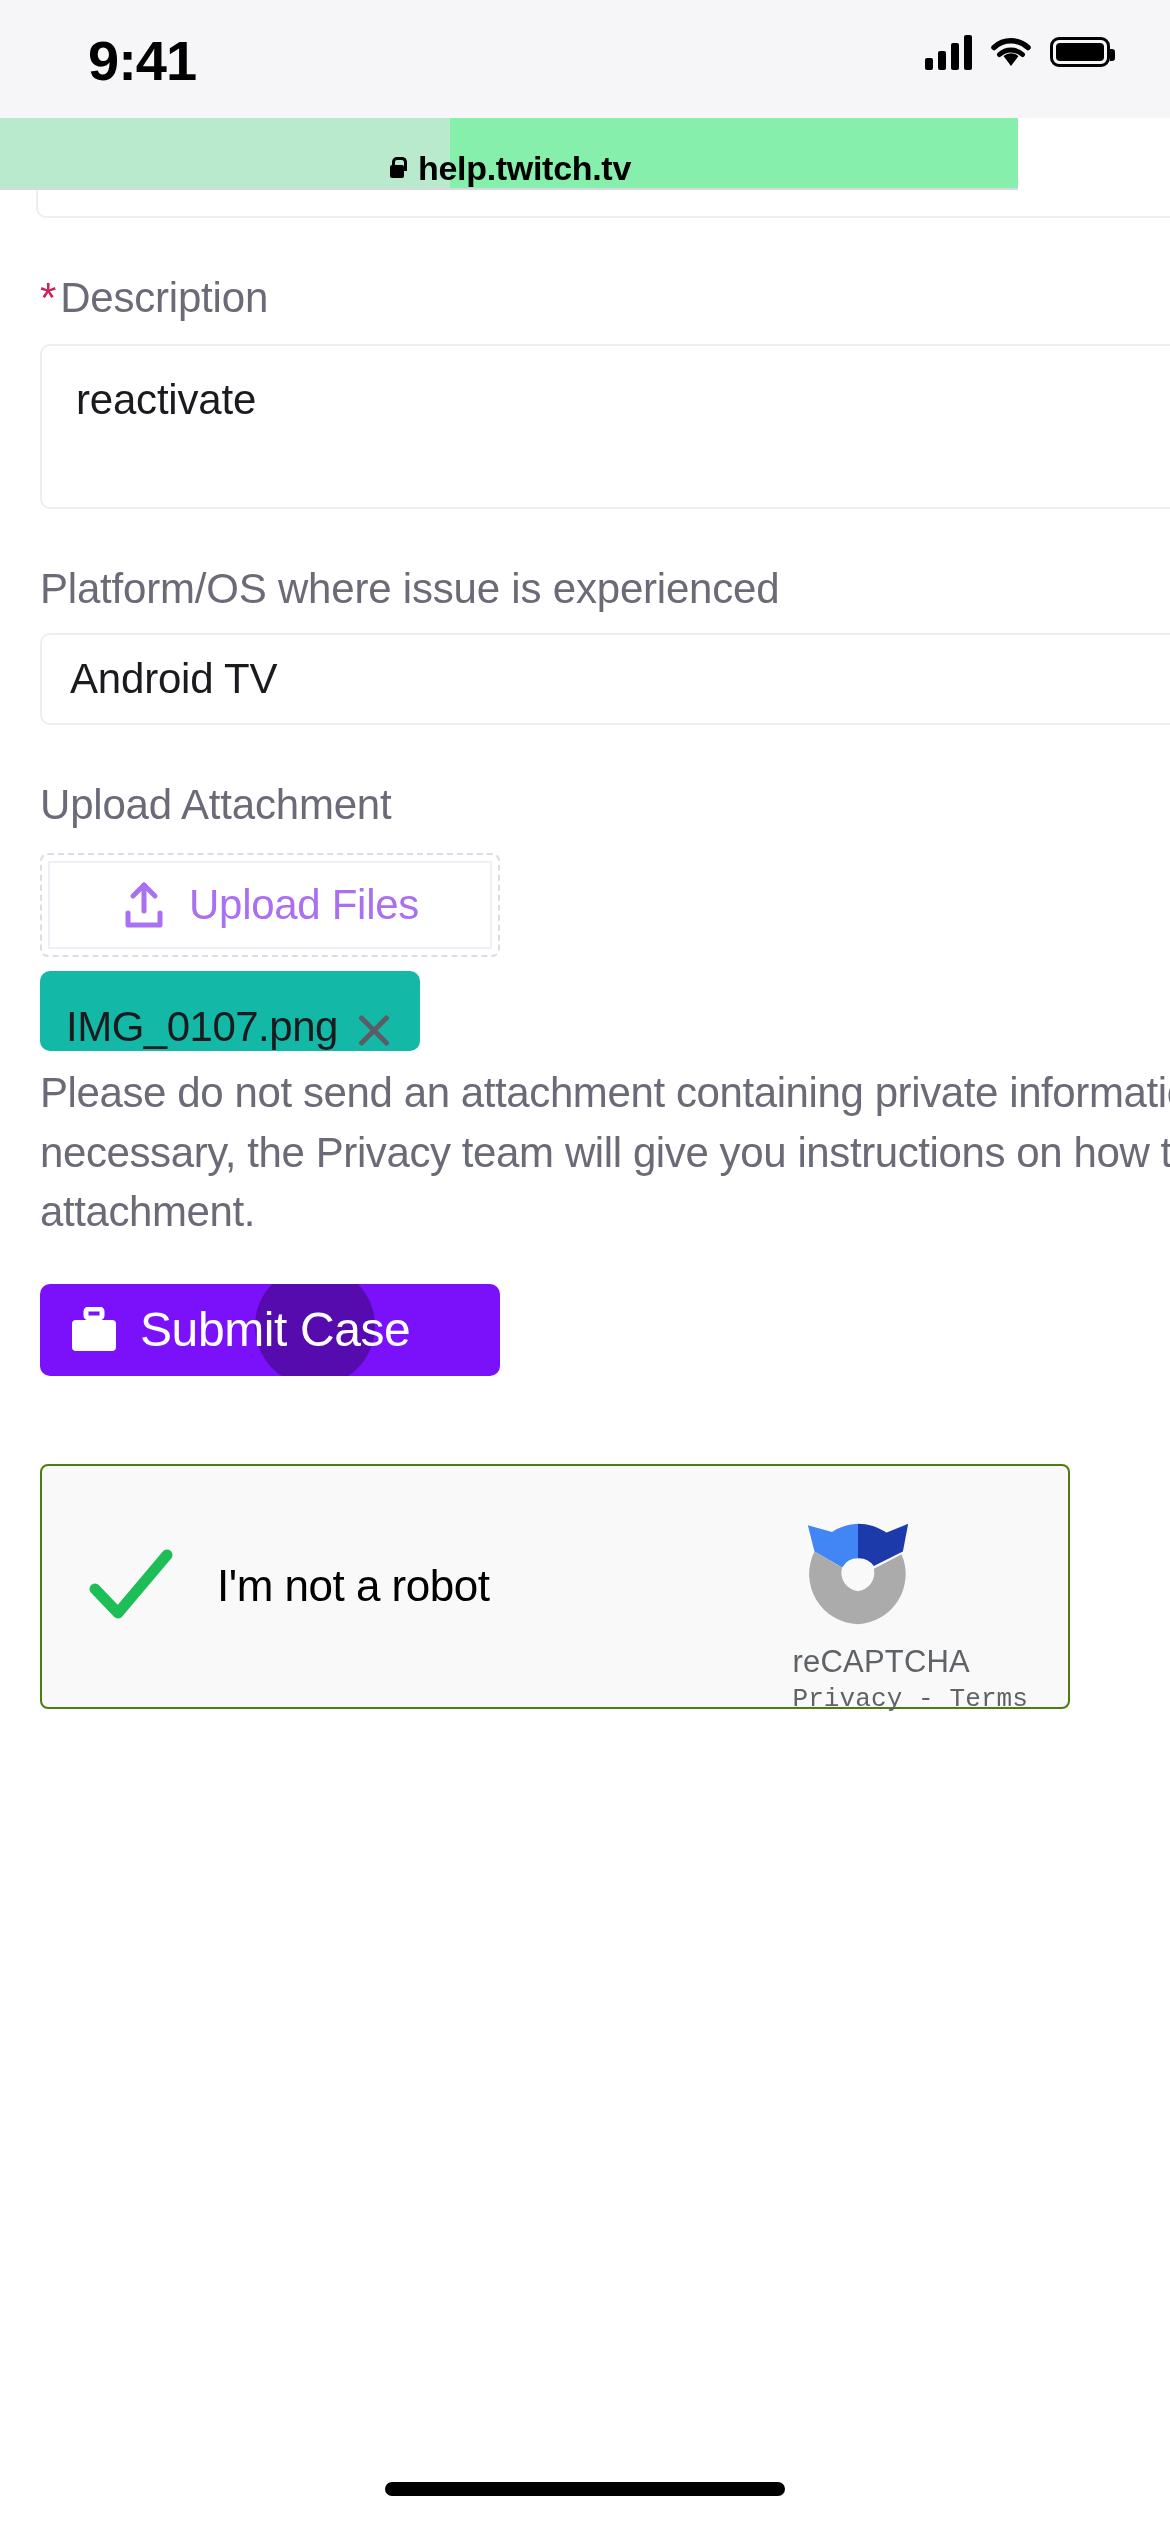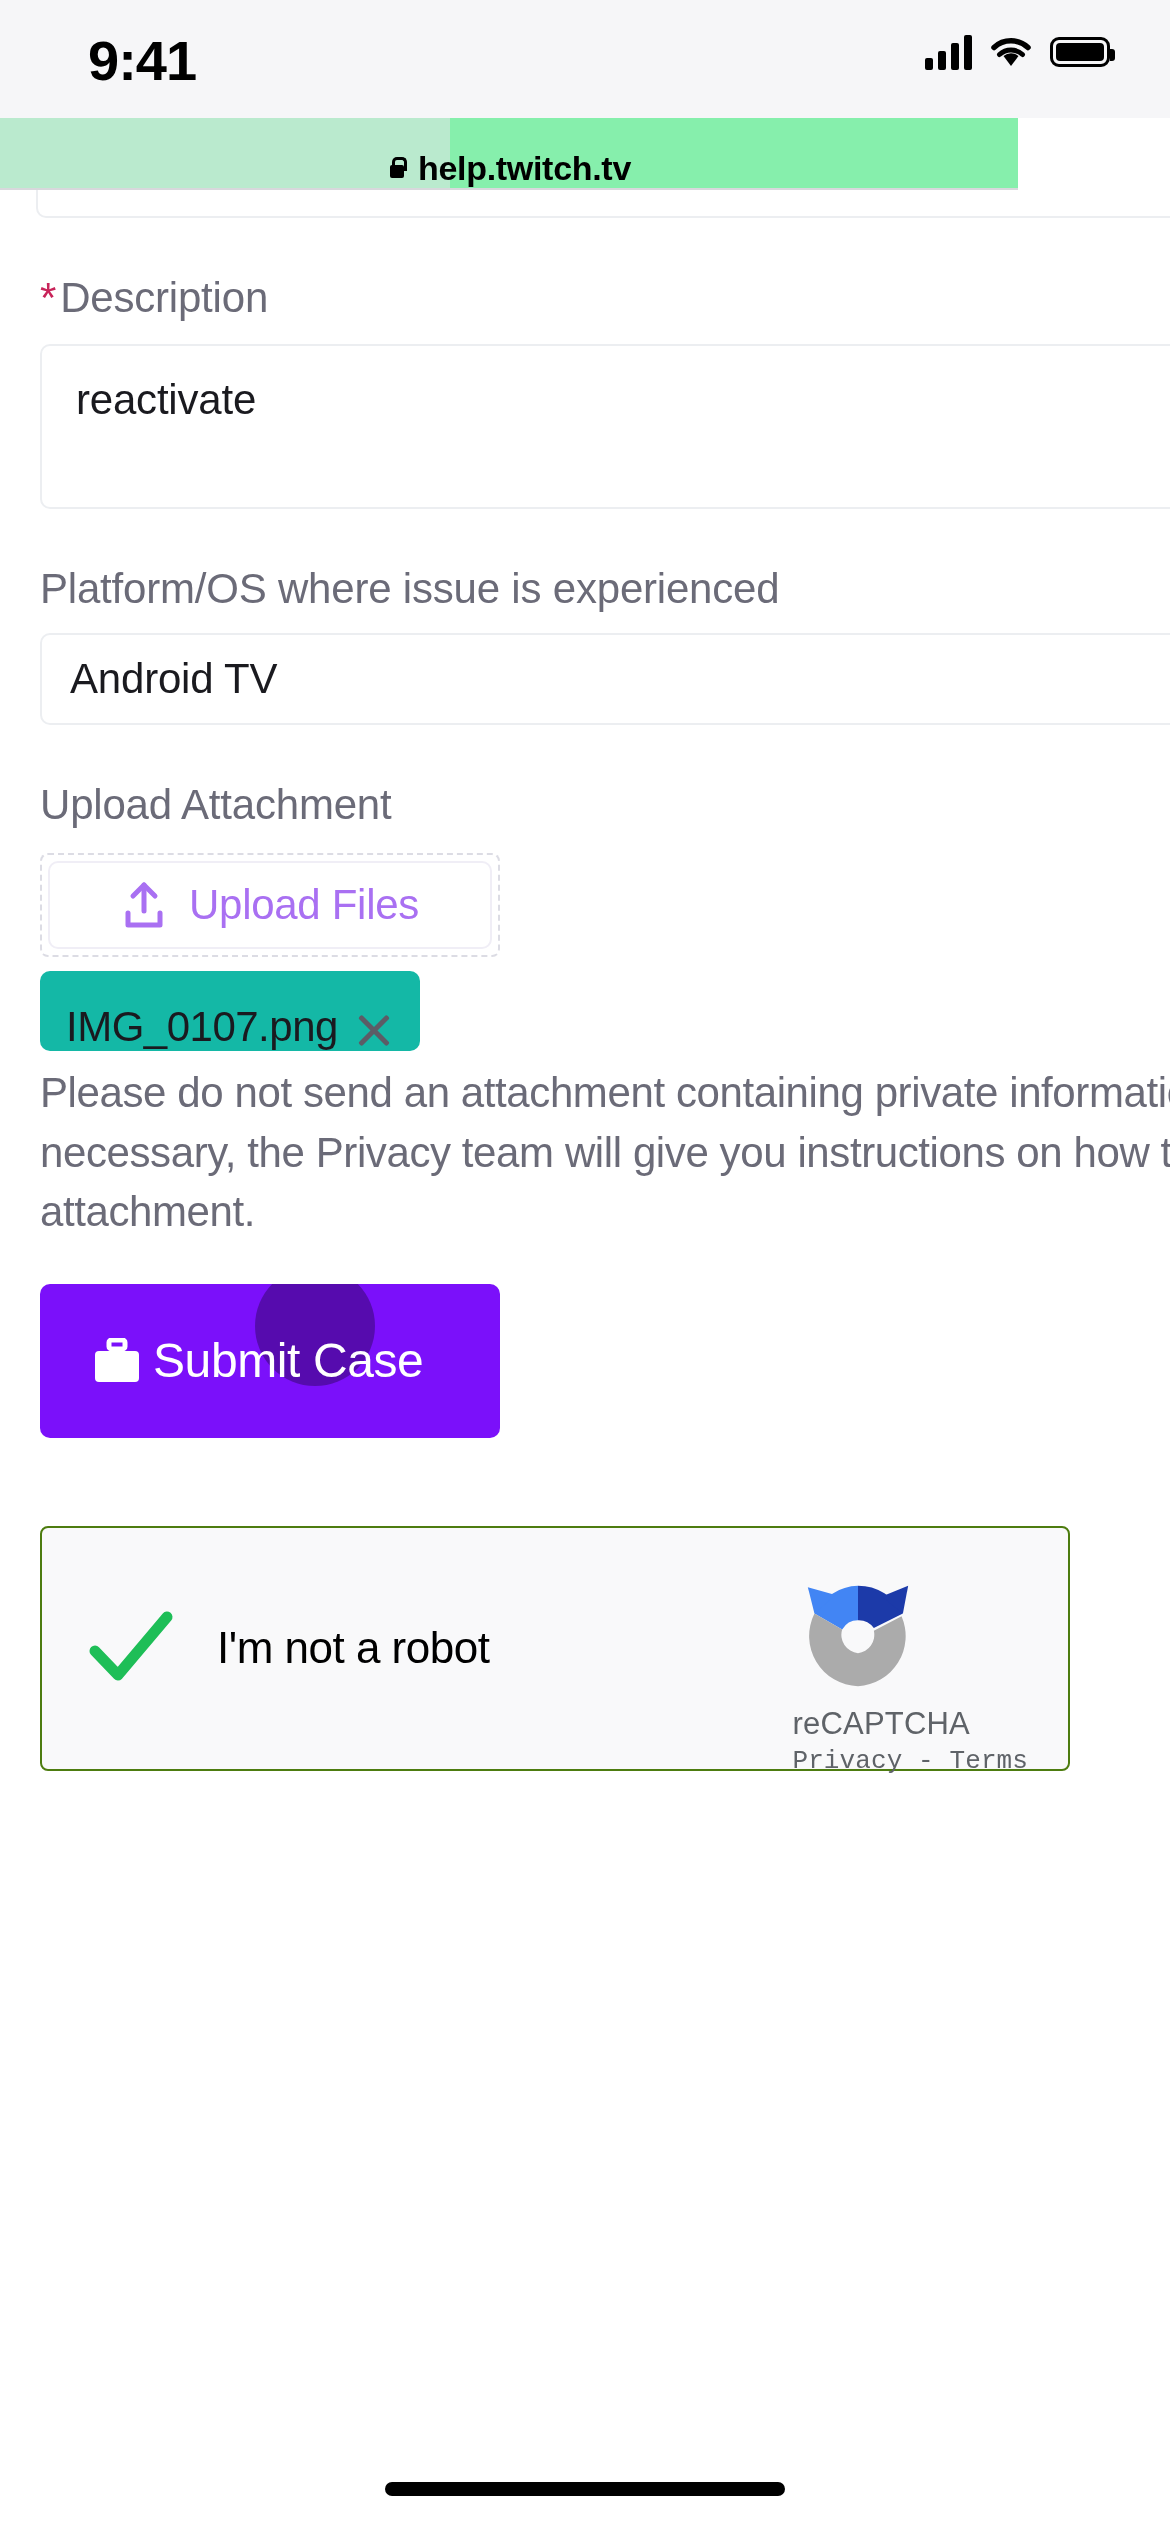--- a/index.html
+++ b/index.html
@@ -100,21 +100,21 @@
   .select-box .val { font-size:42px; color:#1a1a1f; letter-spacing:-0.2px; }
 
   
   .upload-drop {
     margin-top:24px; width:460px; height:104px;
     border:2px dashed #dcdce4; border-radius:8px;
     padding:6px; background:#fff;
   }
   .upload-btn {
     width:100%; height:100%;
-    border:2px solid #f0eef6; border-radius:10px;
+    border:2px solid #f0eef6; border-radius:0;
     display:flex; align-items:center; justify-content:center; gap:22px;
     background:#fff;
   }
   .up-icon { width:46px; height:48px; position:relative; }
   .up-label { font-size:42px; color:#a970f2; letter-spacing:-0.3px; }
 
   .file-chip {
     margin-top:14px; display:inline-flex; align-items:flex-end; gap:16px;
     height:80px; padding:0 26px;
     background:#14b8a6; border-radius:10px;
@@ -129,22 +129,22 @@
   .x-icon::after  { transform:rotate(-45deg); }
 
   .notice {
     margin-top:12px; width:1430px;
     font-size:42px; line-height:1.42; color:#6b6b78;
     letter-spacing:-0.4px;
   }
 
   .submit-btn {
     margin-top:42px; position:relative; overflow:hidden;
-    width:460px; height:154px; background:#7b10fa; border-radius:10px;
-    display:flex; align-items:center; gap:10px; padding-left:51px;
+    width:460px; height:92px; background:#7b10fa; border-radius:10px;
+    display:flex; align-items:center; gap:20px; padding-left:28px;
   }
   .tap-ripple {
     position:absolute; left:215px; top:-18px;
     width:120px; height:120px; border-radius:50%;
     background:rgba(0,0,0,0.30);
   }
   .case-icon { width:52px; height:46px; position:relative; z-index:2; }
   .submit-label { font-size:48px; color:#fff; letter-spacing:-0.4px; z-index:2; position:relative; }
 
   

